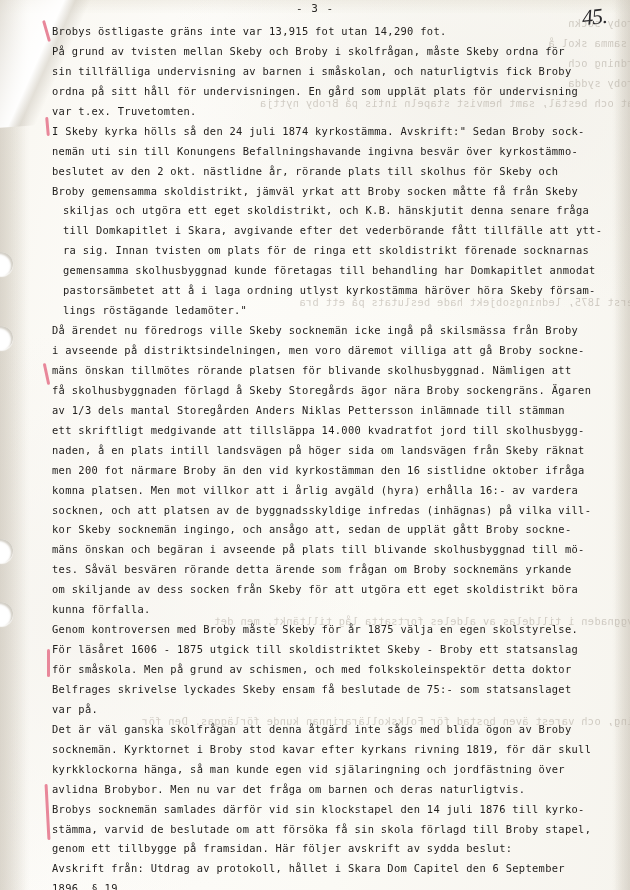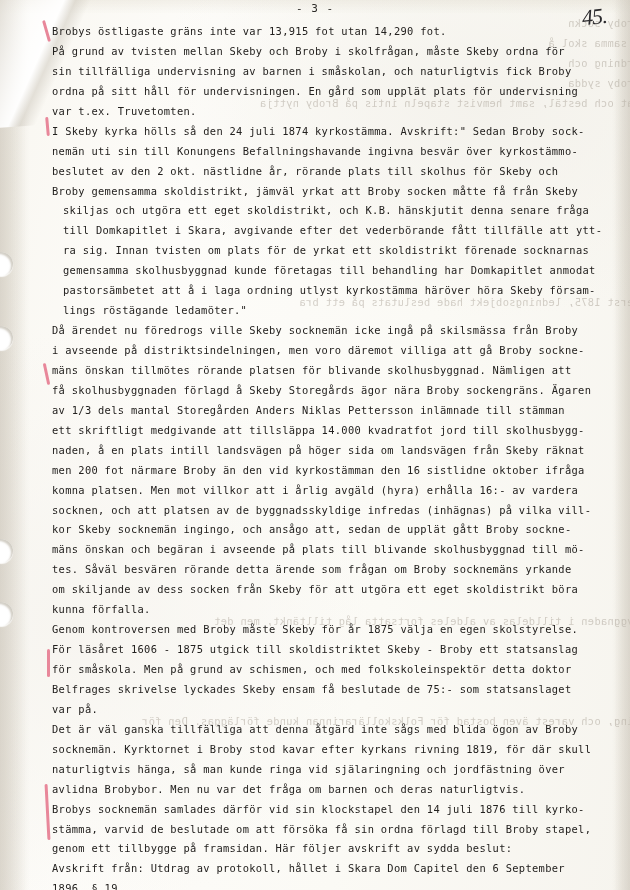--- a/index.html
+++ b/index.html
@@ -207,21 +207,21 @@
       <div class="ln"><span>På grund av tvisten mellan Skeby och Broby i skolfrågan, måste Skeby ordna för</span></div>
       <div class="ln"><span>sin tillfälliga undervisning av barnen i småskolan, och naturligtvis fick Broby</span></div>
       <div class="ln"><span>ordna på sitt håll för undervisningen. En gård som upplät plats för undervisning</span></div>
       <div class="ln"><span>var t.ex. Truvetomten.</span></div>
       <div class="ln"><span>I Skeby kyrka hölls så den 24 juli 1874 kyrkostämma. Avskrift:" Sedan Broby sock-</span></div>
       <div class="ln"><span>nemän uti sin till Konungens Befallningshavande ingivna besvär över kyrkostämmo-</span></div>
       <div class="ln"><span>beslutet av den 2 okt. nästlidne år, rörande plats till skolhus för Skeby och</span></div>
       <div class="ln"><span>Broby gemensamma skoldistrikt, jämväl yrkat att Broby socken måtte få från Skeby</span></div>
       <div class="ln indent"><span>skiljas och utgöra ett eget skoldistrikt, och K.B. hänskjutit denna senare fråga</span></div>
       <div class="ln indent"><span>till Domkapitlet i Skara, avgivande efter det vederbörande fått tillfälle att ytt-</span></div>
-      <div class="ln indent"><span>ra sig. Innan tvisten om plats för de yrkat ett skoldistrikt förenade socknarnas</span></div>
+      <div class="ln indent"><span>ra sig. Innan tvisten om plats för de ringa ett skoldistrikt förenade socknarnas</span></div>
       <div class="ln indent"><span>gemensamma skolhusbyggnad kunde företagas till behandling har Domkapitlet anmodat</span></div>
       <div class="ln indent"><span>pastorsämbetet att å i laga ordning utlyst kyrkostämma häröver höra Skeby försam-</span></div>
       <div class="ln indent"><span>lings röstägande ledamöter."</span></div>
       <div class="ln"><span>Då ärendet nu föredrogs ville Skeby socknemän icke ingå på skilsmässa från Broby</span></div>
       <div class="ln"><span>i avseende på distriktsindelningen, men voro däremot villiga att gå Broby sockne-</span></div>
       <div class="ln"><span>mäns önskan tillmötes rörande platsen för blivande skolhusbyggnad. Nämligen att</span></div>
       <div class="ln"><span>få skolhusbyggnaden förlagd å Skeby Storegårds ägor nära Broby sockengräns. Ägaren</span></div>
       <div class="ln"><span>av 1/3 dels mantal Storegården Anders Niklas Pettersson inlämnade till stämman</span></div>
       <div class="ln"><span>ett skriftligt medgivande att tillsläppa 14.000 kvadratfot jord till skolhusbygg-</span></div>
       <div class="ln"><span>naden, å en plats intill landsvägen på höger sida om landsvägen från Skeby räknat</span></div>
@@ -231,26 +231,26 @@
       <div class="ln"><span>kor Skeby socknemän ingingo, och ansågo att, sedan de upplät gått Broby sockne-</span></div>
       <div class="ln"><span>mäns önskan och begäran i avseende på plats till blivande skolhusbyggnad till mö-</span></div>
       <div class="ln"><span>tes. Såväl besvären rörande detta ärende som frågan om Broby socknemäns yrkande</span></div>
       <div class="ln"><span>om skiljande av dess socken från Skeby för att utgöra ett eget skoldistrikt böra</span></div>
       <div class="ln"><span>kunna förfalla.</span></div>
       <div class="ln"><span>Genom kontroversen med Broby måste Skeby för år 1875 välja en egen skolstyrelse.</span></div>
       <div class="ln"><span>För läsåret 1606 - 1875 utgick till skoldistriktet Skeby - Broby ett statsanslag</span></div>
       <div class="ln"><span>för småskola. Men på grund av schismen, och med folkskoleinspektör detta doktor</span></div>
       <div class="ln"><span>Belfrages skrivelse lyckades Skeby ensam få beslutade de 75:- som statsanslaget</span></div>
       <div class="ln"><span>var på.</span></div>
-      <div class="ln"><span>Det är väl ganska tillfälliga att denna åtgärd inte sågs med blida ögon av Broby</span></div>
+      <div class="ln"><span>Det är väl ganska skolfrågan att denna åtgärd inte sågs med blida ögon av Broby</span></div>
       <div class="ln"><span>socknemän. Kyrktornet i Broby stod kavar efter kyrkans rivning 1819, för där skull</span></div>
-      <div class="ln"><span>naturligtvis hänga, så man kunde ringa vid själaringning och jordfästning över</span></div>
+      <div class="ln"><span>kyrkklockorna hänga, så man kunde egen vid själaringning och jordfästning över</span></div>
       <div class="ln"><span>avlidna Brobybor. Men nu var det fråga om barnen och deras naturligtvis.</span></div>
       <div class="ln"><span>Brobys socknemän samlades därför vid sin klockstapel den 14 juli 1876 till kyrko-</span></div>
-      <div class="ln"><span>stämma, varvid de beslutade om att försöka få sin ordna förlagd till Broby stapel,</span></div>
+      <div class="ln"><span>stämma, varvid de beslutade om att försöka få sin skola förlagd till Broby stapel,</span></div>
       <div class="ln"><span>genom ett tillbygge på framsidan. Här följer avskrift av sydda beslut:</span></div>
       <div class="ln"><span>Avskrift från: Utdrag av protokoll, hållet i Skara Dom Capitel den 6 September</span></div>
       <div class="ln"><span>1896.</span><span>                                   </span><span class="uline">§ 19.</span></div>
     </div>
 
   <div id="margin-marks">
       <div class="margin-mark" style="top: 20px; left: 45px; width: 3px; height: 22px; transform: rotate(-16deg);"></div>
       <div class="margin-mark" style="top: 117px; left: 46px; width: 3px; height: 19px; transform: rotate(-5deg);"></div>
       <div class="margin-mark" style="top: 363px; left: 45px; width: 3px; height: 22px; transform: rotate(-12deg);"></div>
       <div class="margin-mark" style="top: 649px; left: 47px; width: 3px; height: 28px; transform: rotate(0deg);"></div>

